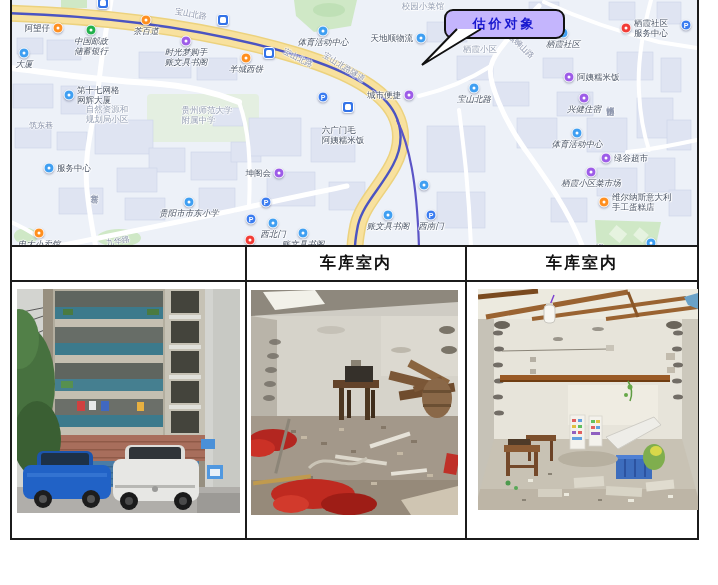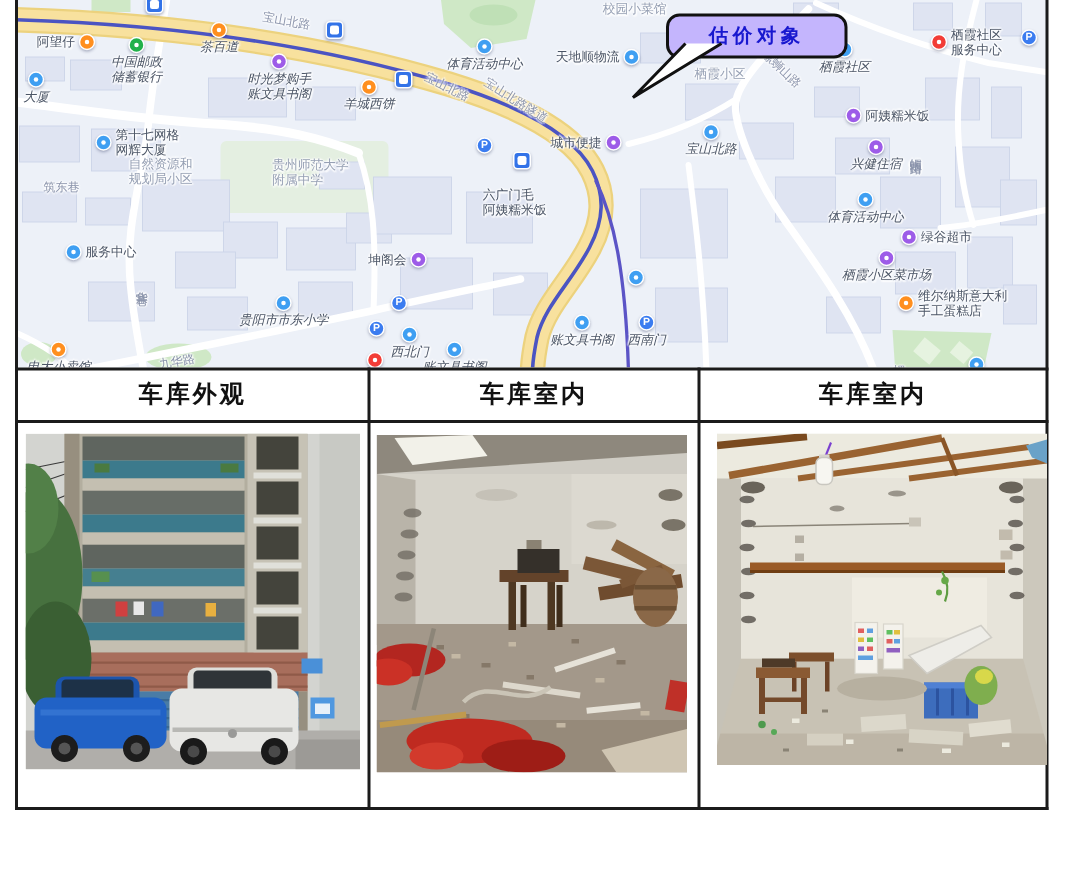--- a/index.html
+++ b/index.html
@@ -440,21 +440,20 @@
   </div>
 
   <div class="bline" style="left:10px;top:0;width:2px;height:540px;"></div>
   <div class="bline" style="left:697px;top:0;width:2px;height:540px;"></div>
   <div class="bline" style="left:10px;top:245px;width:689px;height:2px;"></div>
   <div class="bline" style="left:10px;top:280px;width:689px;height:2px;"></div>
   <div class="bline" style="left:10px;top:538px;width:689px;height:2px;"></div>
   <div class="bline" style="left:245px;top:245px;width:2px;height:295px;"></div>
   <div class="bline" style="left:465px;top:245px;width:2px;height:295px;"></div>
 
-  <div class="hdr" style="left:12px;width:233px;">车库外观</div>
   <div class="hdr" style="left:247px;width:218px;">车库室内</div>
   <div class="hdr" style="left:467px;width:230px;">车库室内</div>
 
   <div class="photo" style="left:17px;top:289px;width:223px;height:224px;">
     <svg width="223" height="224" viewBox="0 0 223 224">
       <rect width="223" height="224" fill="#d3d4d0"></rect>
       <rect x="196" y="0" width="27" height="200" fill="#c8c9c4"></rect>
       <path d="M0,36 L88,6" stroke="#3a3a3a" stroke-width="0.8" fill="none"></path>
       <path d="M0,52 L120,4" stroke="#3a3a3a" stroke-width="0.8" fill="none"></path>
       <path d="M0,24 L60,12" stroke="#3a3a3a" stroke-width="0.8" fill="none"></path>

